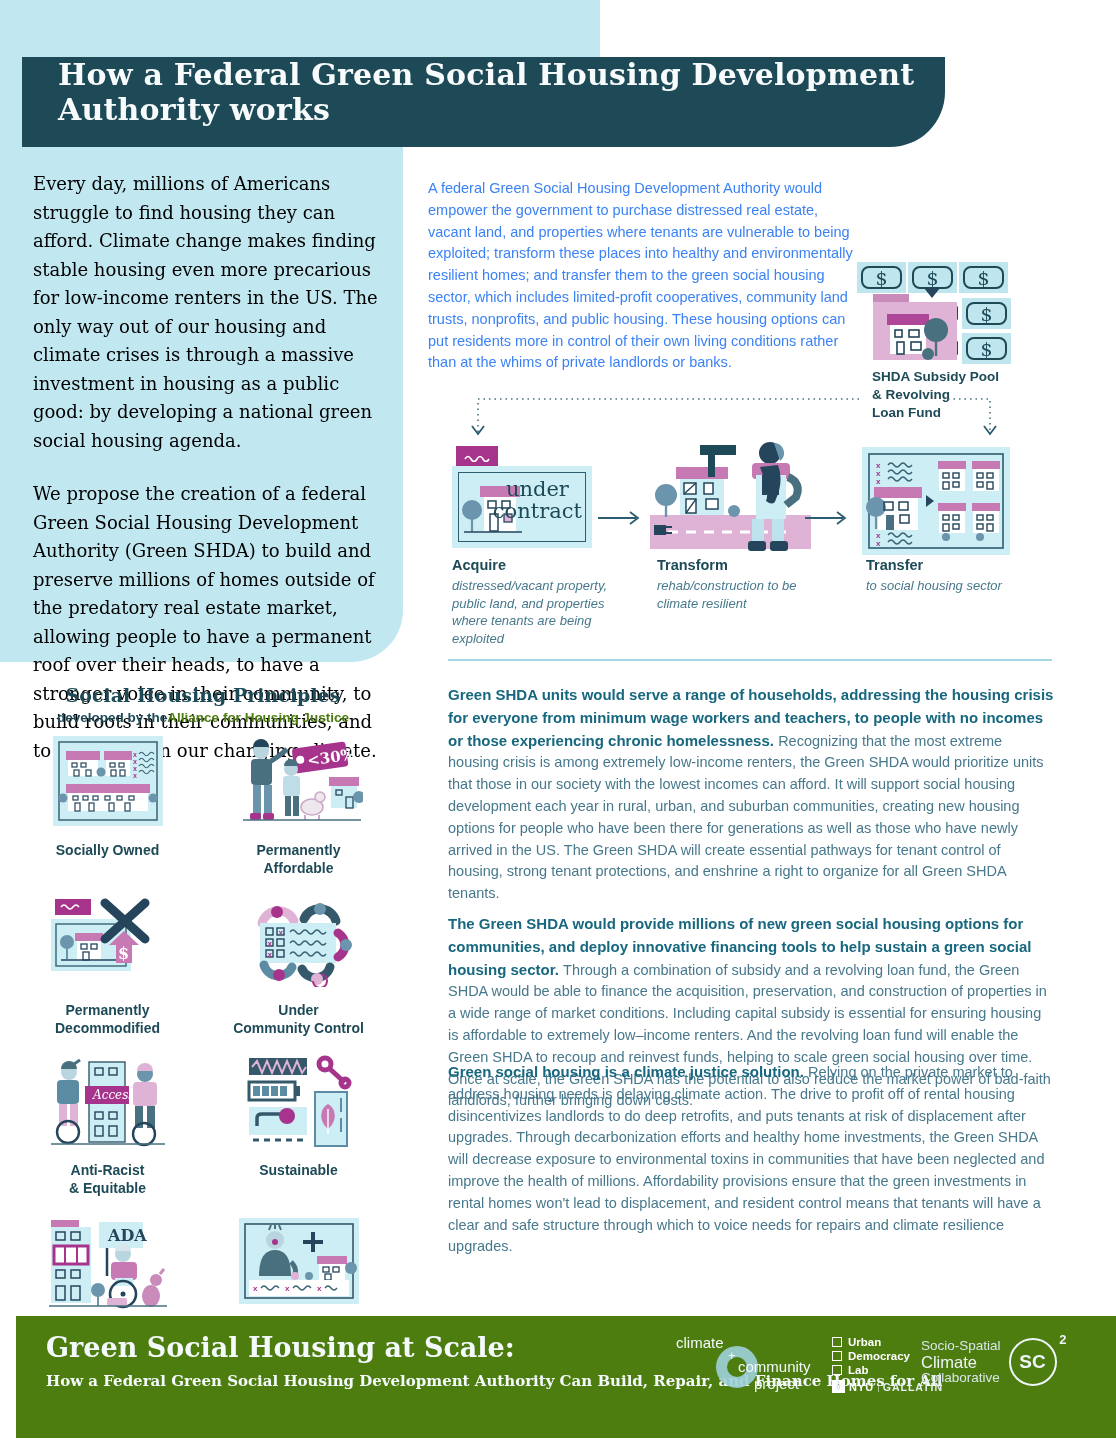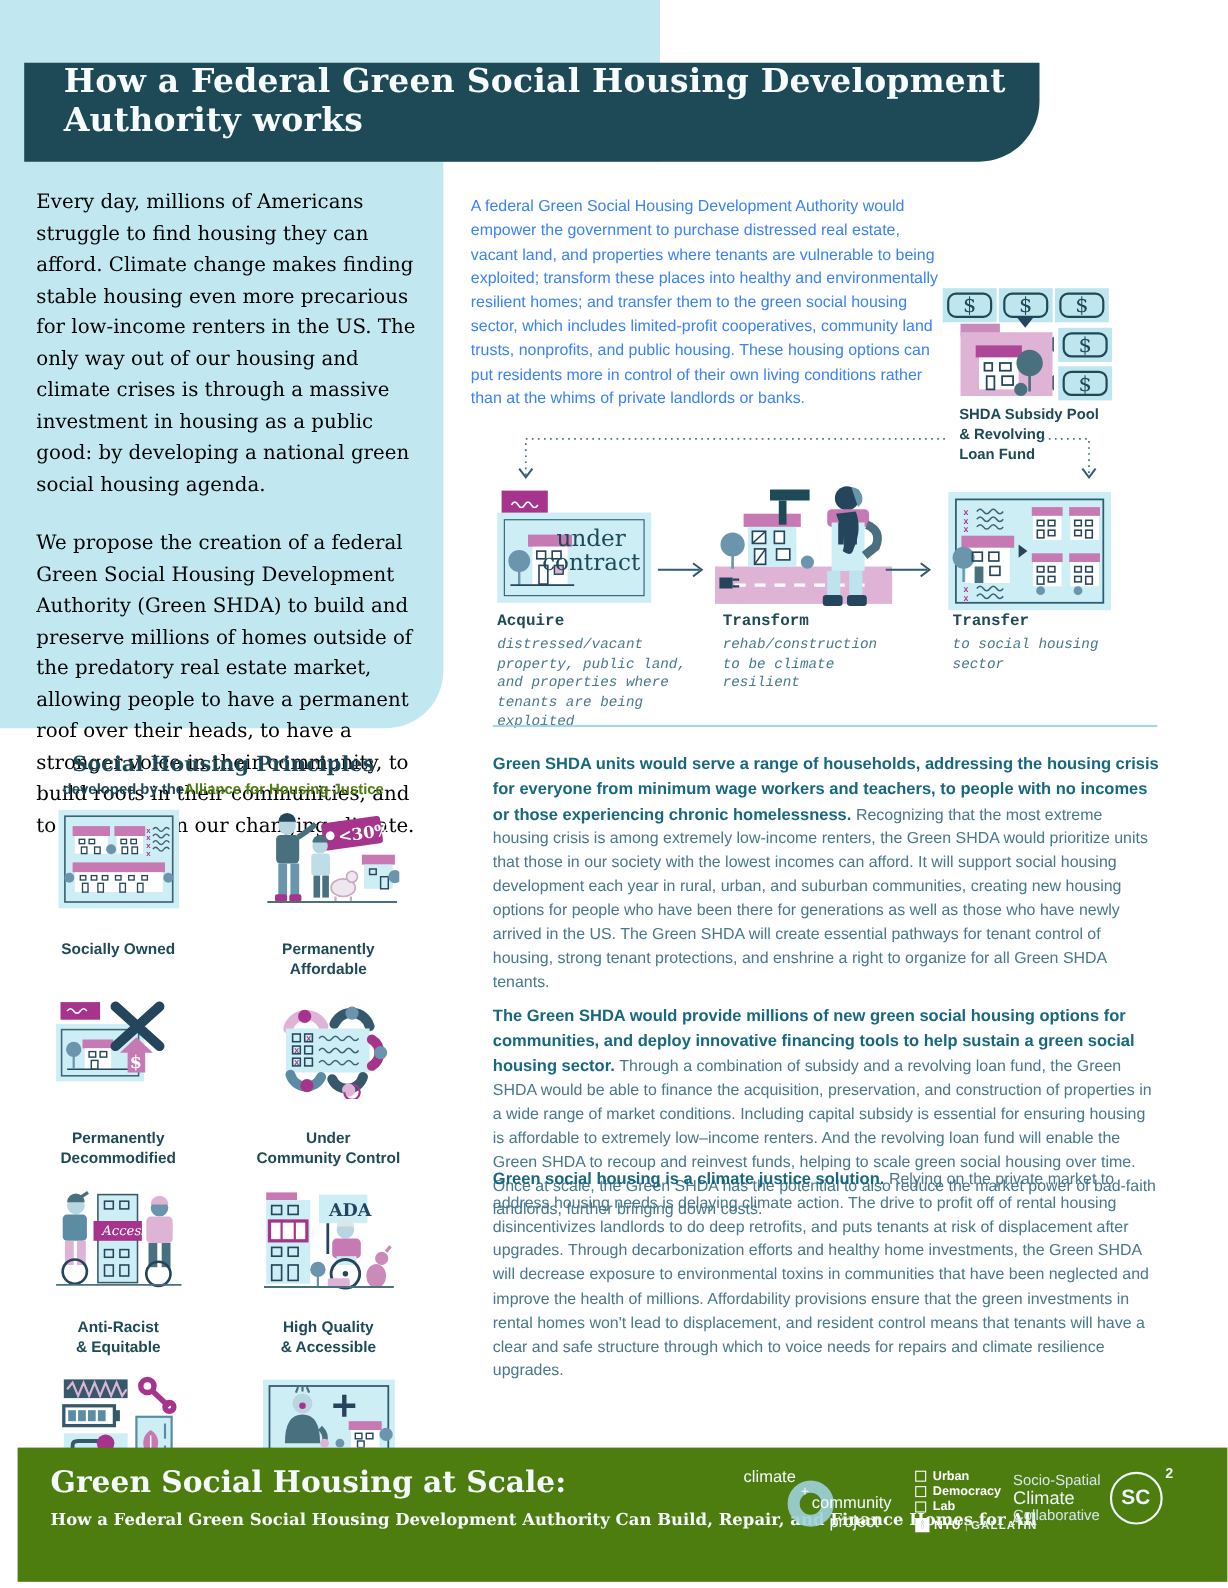--- a/index.html
+++ b/index.html
@@ -34,38 +34,38 @@
   .bill span { position:relative; font-family:"DejaVu Serif", serif; font-size:19px; color:#1d4a56; }
   .tri-down { position:absolute; width:0; height:0; border-left:8px solid transparent; border-right:8px solid transparent; border-top:10px solid #24455b; }
   .tri-left { position:absolute; width:0; height:0; border-top:7px solid transparent; border-bottom:7px solid transparent; border-right:9px solid #24455b; }
   .pool-label { position:absolute; left:872px; top:368px; font-size:13.5px; font-weight:bold; color:#1d4a56; line-height:18px; white-space:pre-line; }
   
   .step-card { position:absolute; background:#cdeef5; }
   .inner-border { position:absolute; inset:6px; border:1.6px solid #2d5d70; pointer-events:none; }
   .tag { position:absolute; background:#a6348c; display:flex; align-items:center; justify-content:center; }
   .acq-text { position:absolute; right:10px; top:12px; text-align:center;
     font-family:"DejaVu Serif", serif; font-size:21px; line-height:22px; color:#1d4a56; white-space:pre-line; }
-  .step-label { position:absolute; width:180px;font-family:Liberation Mono, monospace; }
+  .step-label { position:absolute; width:180px; }
   .step-label b { display:block; font-size:14.5px; color:#1d4a56; margin-bottom:4px; }
   .step-label i { display:block; font-size:13px; line-height:17.5px; color:#47788c; font-style:italic; }
   .divider { position:absolute; left:448px; top:659px; width:604px; height:2px; background:#a5d6e4; }
   
   .body-sec { position:absolute; left:448px; width:606px; font-size:14.5px; line-height:21.8px; color:#47788c; }
   .body-sec .lead { font-weight:bold; color:#17677f; font-size:15px; }
   
   .principles-title { position:absolute; left:0; top:684px; width:406px; text-align:center;
     font-family:"DejaVu Serif", serif; font-weight:bold; font-size:19px; color:#1d4a56; }
   .principles-sub { position:absolute; left:0; top:710px; width:406px; text-align:center;
     font-size:13.5px; font-weight:bold; color:#1d4a56; }
   .principles-sub .link { color:#4d7c0f; margin-left:0; }
   .prin-grid { position:absolute; left:12px; top:733px; width:382px;
     display:grid; grid-template-columns:1fr 1fr; row-gap:16px; justify-items:center; }
   .prin-item { display:flex; flex-direction:column; align-items:center; width:100%; }
   .prin-icon { height:96px; display:flex; align-items:center; justify-content:center; }
-  .prin-label { margin-top:24px; font-size:14px; font-weight:bold; color:#1d4a56; text-align:center; line-height:18px; white-space:pre-line; }
+  .prin-label { margin-top:12px; font-size:14px; font-weight:bold; color:#1d4a56; text-align:center; line-height:18px; white-space:pre-line; }
   
   .footer { position:absolute; left:0; top:1316px; width:1116px; height:122px; background:#4d7c0f; color:#fff;margin-left:16px; }
   .footer-title { position:absolute; left:30px; top:16px; font-family:"DejaVu Serif", serif; font-weight:bold; font-size:27px; color:#f4fafb; }
   .footer-sub { position:absolute; left:30px; top:56px; font-family:"DejaVu Serif", serif; font-weight:bold; font-size:15px; color:#f4fafb; }
   .ccp { position:absolute; left:660px; top:18px; width:150px; height:70px; font-size:15px; color:#f4fafb; }
   .ccp .ring { position:absolute; left:40px; top:12px; width:42px; height:42px; border:11px solid #9fd0da; border-radius:50%; opacity:.9; }
   .ccp .w1 { position:absolute; left:0; top:0; }
   .ccp .plus { position:absolute; left:52px; top:14px; font-size:13px; }
   .ccp .w2 { position:absolute; left:62px; top:24px; }
   .ccp .w3 { position:absolute; left:78px; top:41px; }
@@ -494,58 +494,20 @@
         <circle cx="97" cy="80" r="11" fill="none" stroke="#24455b" stroke-width="2.4"></circle>
         <line x1="4" y1="90" x2="118" y2="90" stroke="#49707f" stroke-width="1.6"></line>
       </svg>
         </div>
       <div class="prin-label">Anti-Racist
 &amp; Equitable</div>
     </div>
 
     <div class="prin-item">
       <div class="prin-icon">
-          <svg width="122" height="95">
-        <rect x="4" y="6" width="28" height="7" fill="#c779b4"></rect>
-        <rect x="4" y="13" width="40" height="76" fill="#cdeef5"></rect>
-        <g fill="none" stroke="#24455b" stroke-width="1.5">
-          <rect x="9" y="18" width="9" height="8"></rect>
-              <rect x="24" y="18" width="9" height="8"></rect>
-          <rect x="9" y="56" width="9" height="8"></rect>
-              <rect x="24" y="56" width="9" height="8"></rect>
-          <rect x="9" y="72" width="9" height="14"></rect>
-              <rect x="24" y="72" width="9" height="14"></rect>
-        </g>
-        <rect x="7" y="32" width="34" height="18" fill="#ffffff" stroke="#a6348c" stroke-width="3"></rect>
-        <line x1="18" y1="32" x2="18" y2="50" stroke="#a6348c" stroke-width="2"></line>
-        <line x1="30" y1="32" x2="30" y2="50" stroke="#a6348c" stroke-width="2"></line>
-        <rect x="52" y="8" width="44" height="26" fill="#cdeef5"></rect>
-        <text x="61" y="27" fill="#24455b" font-size="16" font-weight="bold" font-family="DejaVu Serif, serif">ADA</text>
-        <line x1="60" y1="34" x2="60" y2="62" stroke="#24455b" stroke-width="2.5"></line>
-        <circle cx="76" cy="40" r="8" fill="#b9d6e0"></circle>
-            <path d="M68,37 a8,8 0 0 1 16,0 z" fill="#d8e7ec"></path>
-        <rect x="64" y="48" width="26" height="18" rx="4" fill="#c779b4"></rect>
-        <rect x="68" y="64" width="18" height="8" fill="#cdeef5"></rect>
-        <circle cx="76" cy="80" r="13" fill="none" stroke="#24455b" stroke-width="2.6"></circle>
-        <circle cx="76" cy="80" r="2.5" fill="#24455b"></circle>
-        <rect x="60" y="84" width="20" height="8" rx="2" fill="#dfb3d6"></rect>
-        <ellipse cx="104" cy="82" rx="9" ry="11" fill="#c98bb9"></ellipse>
-        <circle cx="109" cy="66" r="6" fill="#c98bb9"></circle>
-        <path d="M113,60 l4,-5" stroke="#c98bb9" stroke-width="3"></path>
-        <circle cx="51" cy="76" r="7" fill="#6b95ac"></circle>
-            <line x1="51" y1="81" x2="51" y2="92" stroke="#6b95ac" stroke-width="2"></line>
-        <line x1="2" y1="92" x2="120" y2="92" stroke="#49707f" stroke-width="1.6"></line>
-      </svg>
-        </div>
-      <div class="prin-label">High Quality
-&amp; Accessible</div>
-    </div>
-
-    <div class="prin-item">
-      <div class="prin-icon">
           <svg width="112" height="95">
         <rect x="6" y="4" width="58" height="17" fill="#35596b"></rect>
         <path d="M9,13 l5,-6 l5,12 l5,-12 l5,12 l5,-12 l5,12 l5,-12 l5,12 l5,-12 l5,12 l4,-6" fill="none" stroke="#dfb3d6" stroke-width="2"></path>
         <g stroke="#a6348c" stroke-width="5" fill="none" stroke-linecap="round">
           <circle cx="82" cy="10" r="6"></circle>
           <line x1="87" y1="15" x2="100" y2="27"></line>
           <circle cx="102" cy="29" r="4"></circle>
         </g>
         <rect x="6" y="28" width="46" height="18" fill="none" stroke="#35596b" stroke-width="3"></rect>
         <rect x="52" y="32" width="5" height="10" fill="#35596b"></rect>
@@ -566,20 +528,58 @@
               <line x1="54" y1="86" x2="60" y2="86"></line>
             </g>
         <rect x="72" y="38" width="32" height="54" fill="#cdeef5" stroke="#5b8ca3" stroke-width="2"></rect>
         <line x1="98" y1="44" x2="98" y2="58" stroke="#5b8ca3" stroke-width="2"></line>
         <line x1="98" y1="64" x2="98" y2="78" stroke="#5b8ca3" stroke-width="2"></line>
         <path d="M85,50 c9,5 9,18 0,25 c-9,-7 -9,-20 0,-25 z" fill="#c779b4"></path>
         <line x1="85" y1="55" x2="85" y2="80" stroke="#ffffff" stroke-width="1.4"></line>
       </svg>
         </div>
       <div class="prin-label">Sustainable</div>
+    </div>
+
+    <div class="prin-item">
+      <div class="prin-icon">
+          <svg width="122" height="95">
+        <rect x="4" y="6" width="28" height="7" fill="#c779b4"></rect>
+        <rect x="4" y="13" width="40" height="76" fill="#cdeef5"></rect>
+        <g fill="none" stroke="#24455b" stroke-width="1.5">
+          <rect x="9" y="18" width="9" height="8"></rect>
+              <rect x="24" y="18" width="9" height="8"></rect>
+          <rect x="9" y="56" width="9" height="8"></rect>
+              <rect x="24" y="56" width="9" height="8"></rect>
+          <rect x="9" y="72" width="9" height="14"></rect>
+              <rect x="24" y="72" width="9" height="14"></rect>
+        </g>
+        <rect x="7" y="32" width="34" height="18" fill="#ffffff" stroke="#a6348c" stroke-width="3"></rect>
+        <line x1="18" y1="32" x2="18" y2="50" stroke="#a6348c" stroke-width="2"></line>
+        <line x1="30" y1="32" x2="30" y2="50" stroke="#a6348c" stroke-width="2"></line>
+        <rect x="52" y="8" width="44" height="26" fill="#cdeef5"></rect>
+        <text x="61" y="27" fill="#24455b" font-size="16" font-weight="bold" font-family="DejaVu Serif, serif">ADA</text>
+        <line x1="60" y1="34" x2="60" y2="62" stroke="#24455b" stroke-width="2.5"></line>
+        <circle cx="76" cy="40" r="8" fill="#b9d6e0"></circle>
+            <path d="M68,37 a8,8 0 0 1 16,0 z" fill="#d8e7ec"></path>
+        <rect x="64" y="48" width="26" height="18" rx="4" fill="#c779b4"></rect>
+        <rect x="68" y="64" width="18" height="8" fill="#cdeef5"></rect>
+        <circle cx="76" cy="80" r="13" fill="none" stroke="#24455b" stroke-width="2.6"></circle>
+        <circle cx="76" cy="80" r="2.5" fill="#24455b"></circle>
+        <rect x="60" y="84" width="20" height="8" rx="2" fill="#dfb3d6"></rect>
+        <ellipse cx="104" cy="82" rx="9" ry="11" fill="#c98bb9"></ellipse>
+        <circle cx="109" cy="66" r="6" fill="#c98bb9"></circle>
+        <path d="M113,60 l4,-5" stroke="#c98bb9" stroke-width="3"></path>
+        <circle cx="51" cy="76" r="7" fill="#6b95ac"></circle>
+            <line x1="51" y1="81" x2="51" y2="92" stroke="#6b95ac" stroke-width="2"></line>
+        <line x1="2" y1="92" x2="120" y2="92" stroke="#49707f" stroke-width="1.6"></line>
+      </svg>
+        </div>
+      <div class="prin-label">High Quality
+&amp; Accessible</div>
     </div>
 
     <div class="prin-item">
       <div class="prin-icon">
           <svg width="120" height="86">
         <rect x="0" y="0" width="120" height="86" fill="#cdeef5"></rect>
         <rect x="6" y="6" width="108" height="74" fill="none" stroke="#35596b" stroke-width="1.6"></rect>
         <circle cx="36" cy="22" r="9" fill="#b9d6e0"></circle>
         <path d="M30,12 l2,-5 M36,11 l0,-6 M42,12 l-2,-5" stroke="#49707f" stroke-width="2"></path>
         <circle cx="36" cy="24" r="3" fill="#a6348c"></circle>

